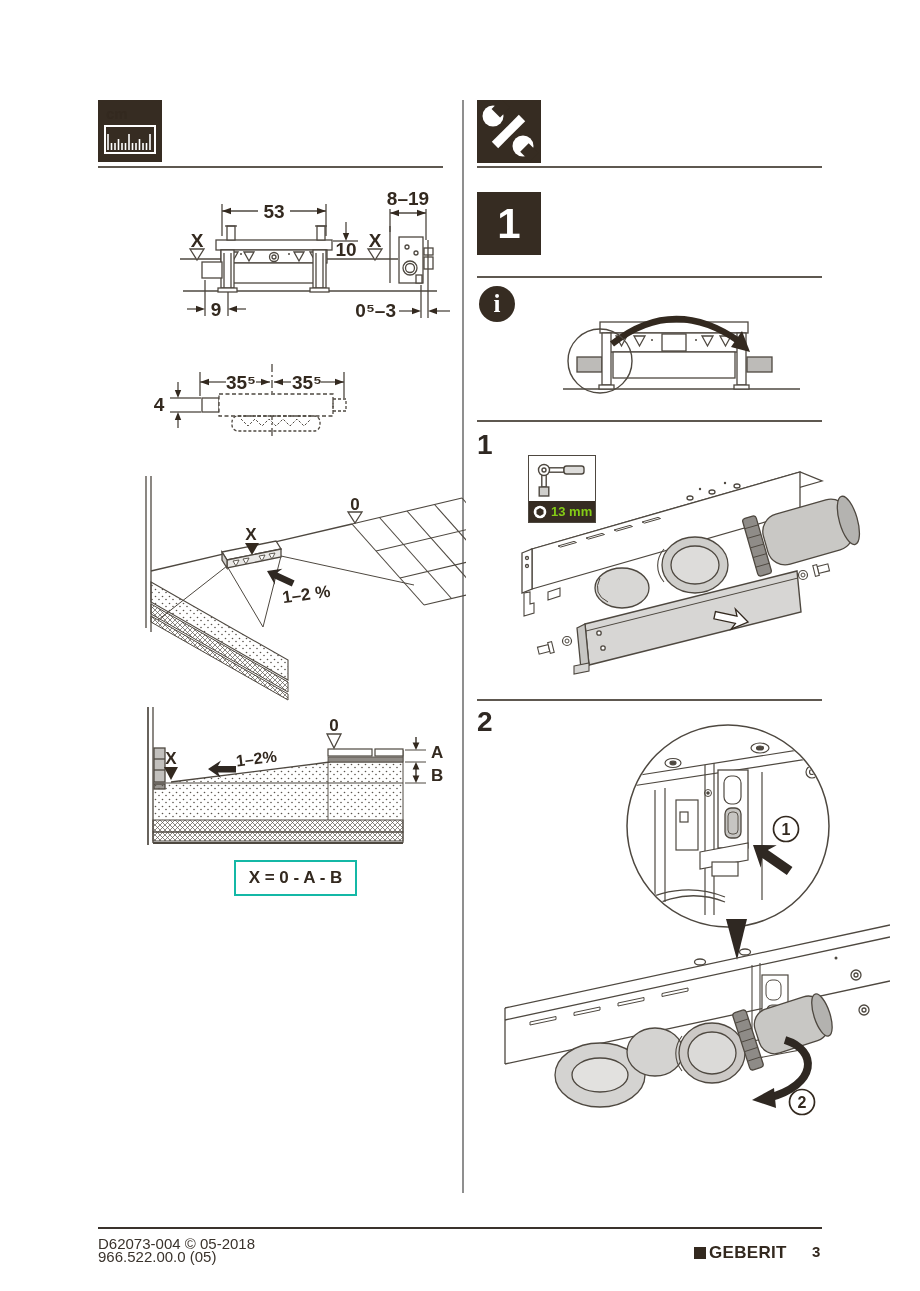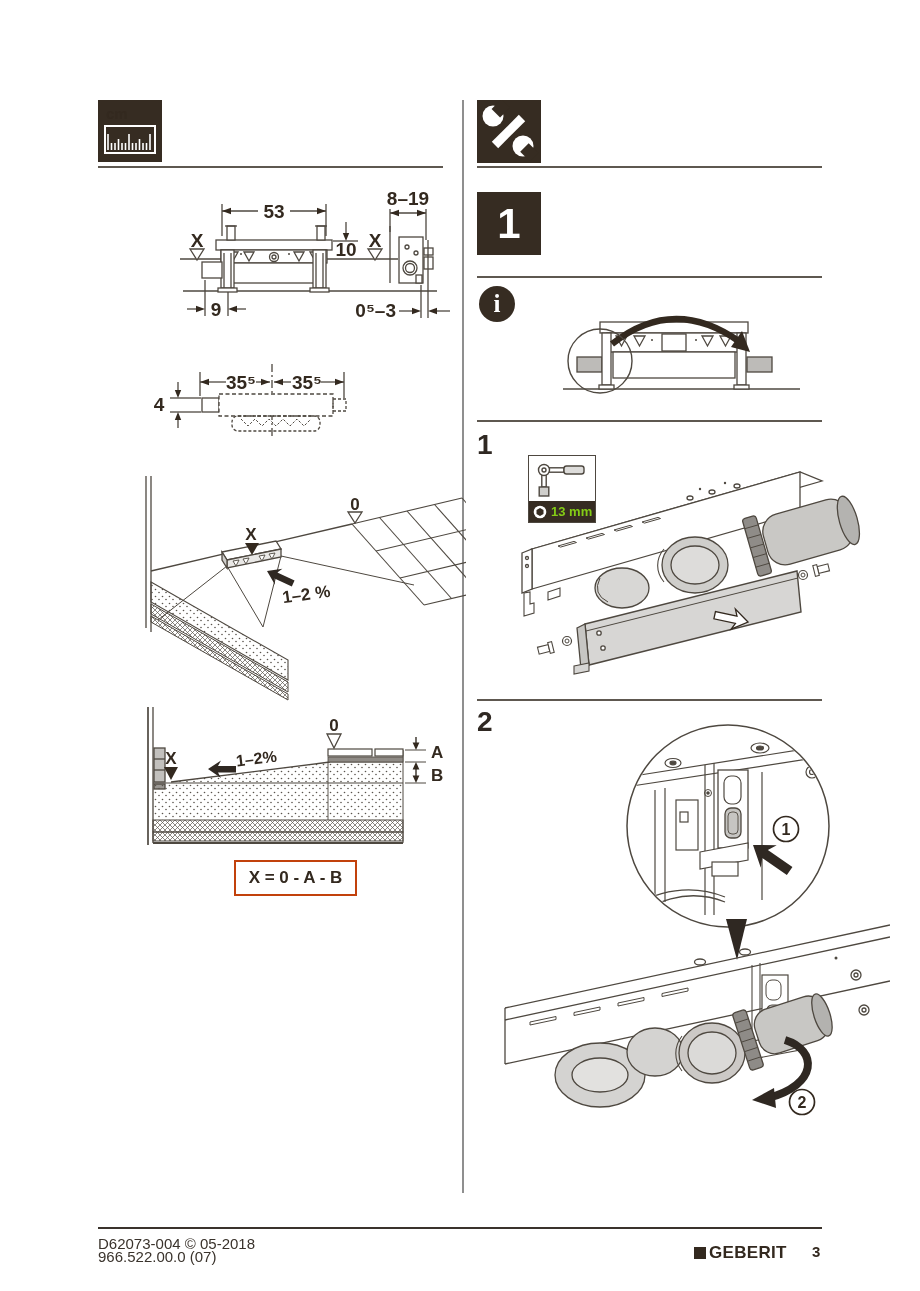--- a/index.html
+++ b/index.html
@@ -4,21 +4,21 @@
 <style>
   html,body{margin:0;padding:0;background:#ffffff;}
   body{width:920px;height:1291px;position:relative;font-family:"Liberation Sans",sans-serif;color:#33291f;overflow:hidden;}
   .abs{position:absolute;}
   .icon-box{background:#362c22;}
   .rule{position:absolute;height:0;border-top:2px solid #5e5850;}
   .rule-thick{position:absolute;height:0;border-top:2.5px solid #3a332c;}
   .divider{position:absolute;width:2px;background:#8f8f8f;}
   .stepbox{background:#362c22;color:#fff;display:flex;align-items:center;justify-content:center;font-weight:700;font-size:42px;}
   .stephead{font-size:28px;font-weight:700;color:#2f2822;}
-  .formula-box{border:2px solid #c2410c;display:flex;align-items:center;justify-content:center;font-weight:700;font-size:17px;color:#33291f;background:#fff;}
+  .formula-box{border:2px solid #14b8a6;display:flex;align-items:center;justify-content:center;font-weight:700;font-size:17px;color:#33291f;background:#fff;}
   .info-circle{background:#362c22;border-radius:50%;color:#fff;display:flex;align-items:center;justify-content:center;
     font-family:"Liberation Serif",serif;font-weight:700;font-size:25px;}
   .toolbox{border:1.6px solid #4e4840;background:#fff;display:flex;flex-direction:column;}
   .toolbox .band{margin-top:auto;height:21px;background:#362c22;color:#84cc16;display:flex;align-items:center;gap:4px;padding:0 0 0 4px;font-size:13px;font-weight:700;}
   .footer-small{font-size:15px;line-height:13px;color:#3a332c;}
   .brand{display:flex;align-items:center;gap:3px;font-weight:800;font-size:17px;letter-spacing:0.3px;color:#33291f;}
   .brand .mark{width:12px;height:12px;background:#33291f;display:inline-block;}
   .pagenum{font-size:15px;font-weight:700;color:#33291f;}
   svg text{font-family:"Liberation Sans","DejaVu Sans",sans-serif;font-weight:700;fill:#33291f;}
 </style>
@@ -483,21 +483,21 @@
   </g>
   <path d="M785,1040 C818,1050 818,1085 768,1098" stroke="#2f2822" stroke-width="8" fill="none"></path>
   <polygon points="752,1100 774,1088 776,1108" fill="#2f2822"></polygon>
   <circle cx="802" cy="1102" r="12.5" fill="#ffffff" stroke="#33291f" stroke-width="1.7"></circle>
   <text x="802" y="1108" font-size="16" font-weight="500" text-anchor="middle">2</text>
 </svg>
 
 <div class="rule-thick" style="left:98px;top:1227px;width:724px;"></div>
 <div class="abs footer-small" style="left:98px;top:1237px;">
   <div>D62073-004 © 05-2018</div>
-  <div>966.522.00.0 (07)</div>
+  <div>966.522.00.0 (05)</div>
 </div>
 <div class="abs brand" style="left:694px;top:1243px;">
   <span class="mark"></span>
   <span>GEBERIT</span>
 </div>
 <div class="abs pagenum" style="left:812px;top:1243px;">
   <span>3</span>
 </div>
 
 </body></html>

